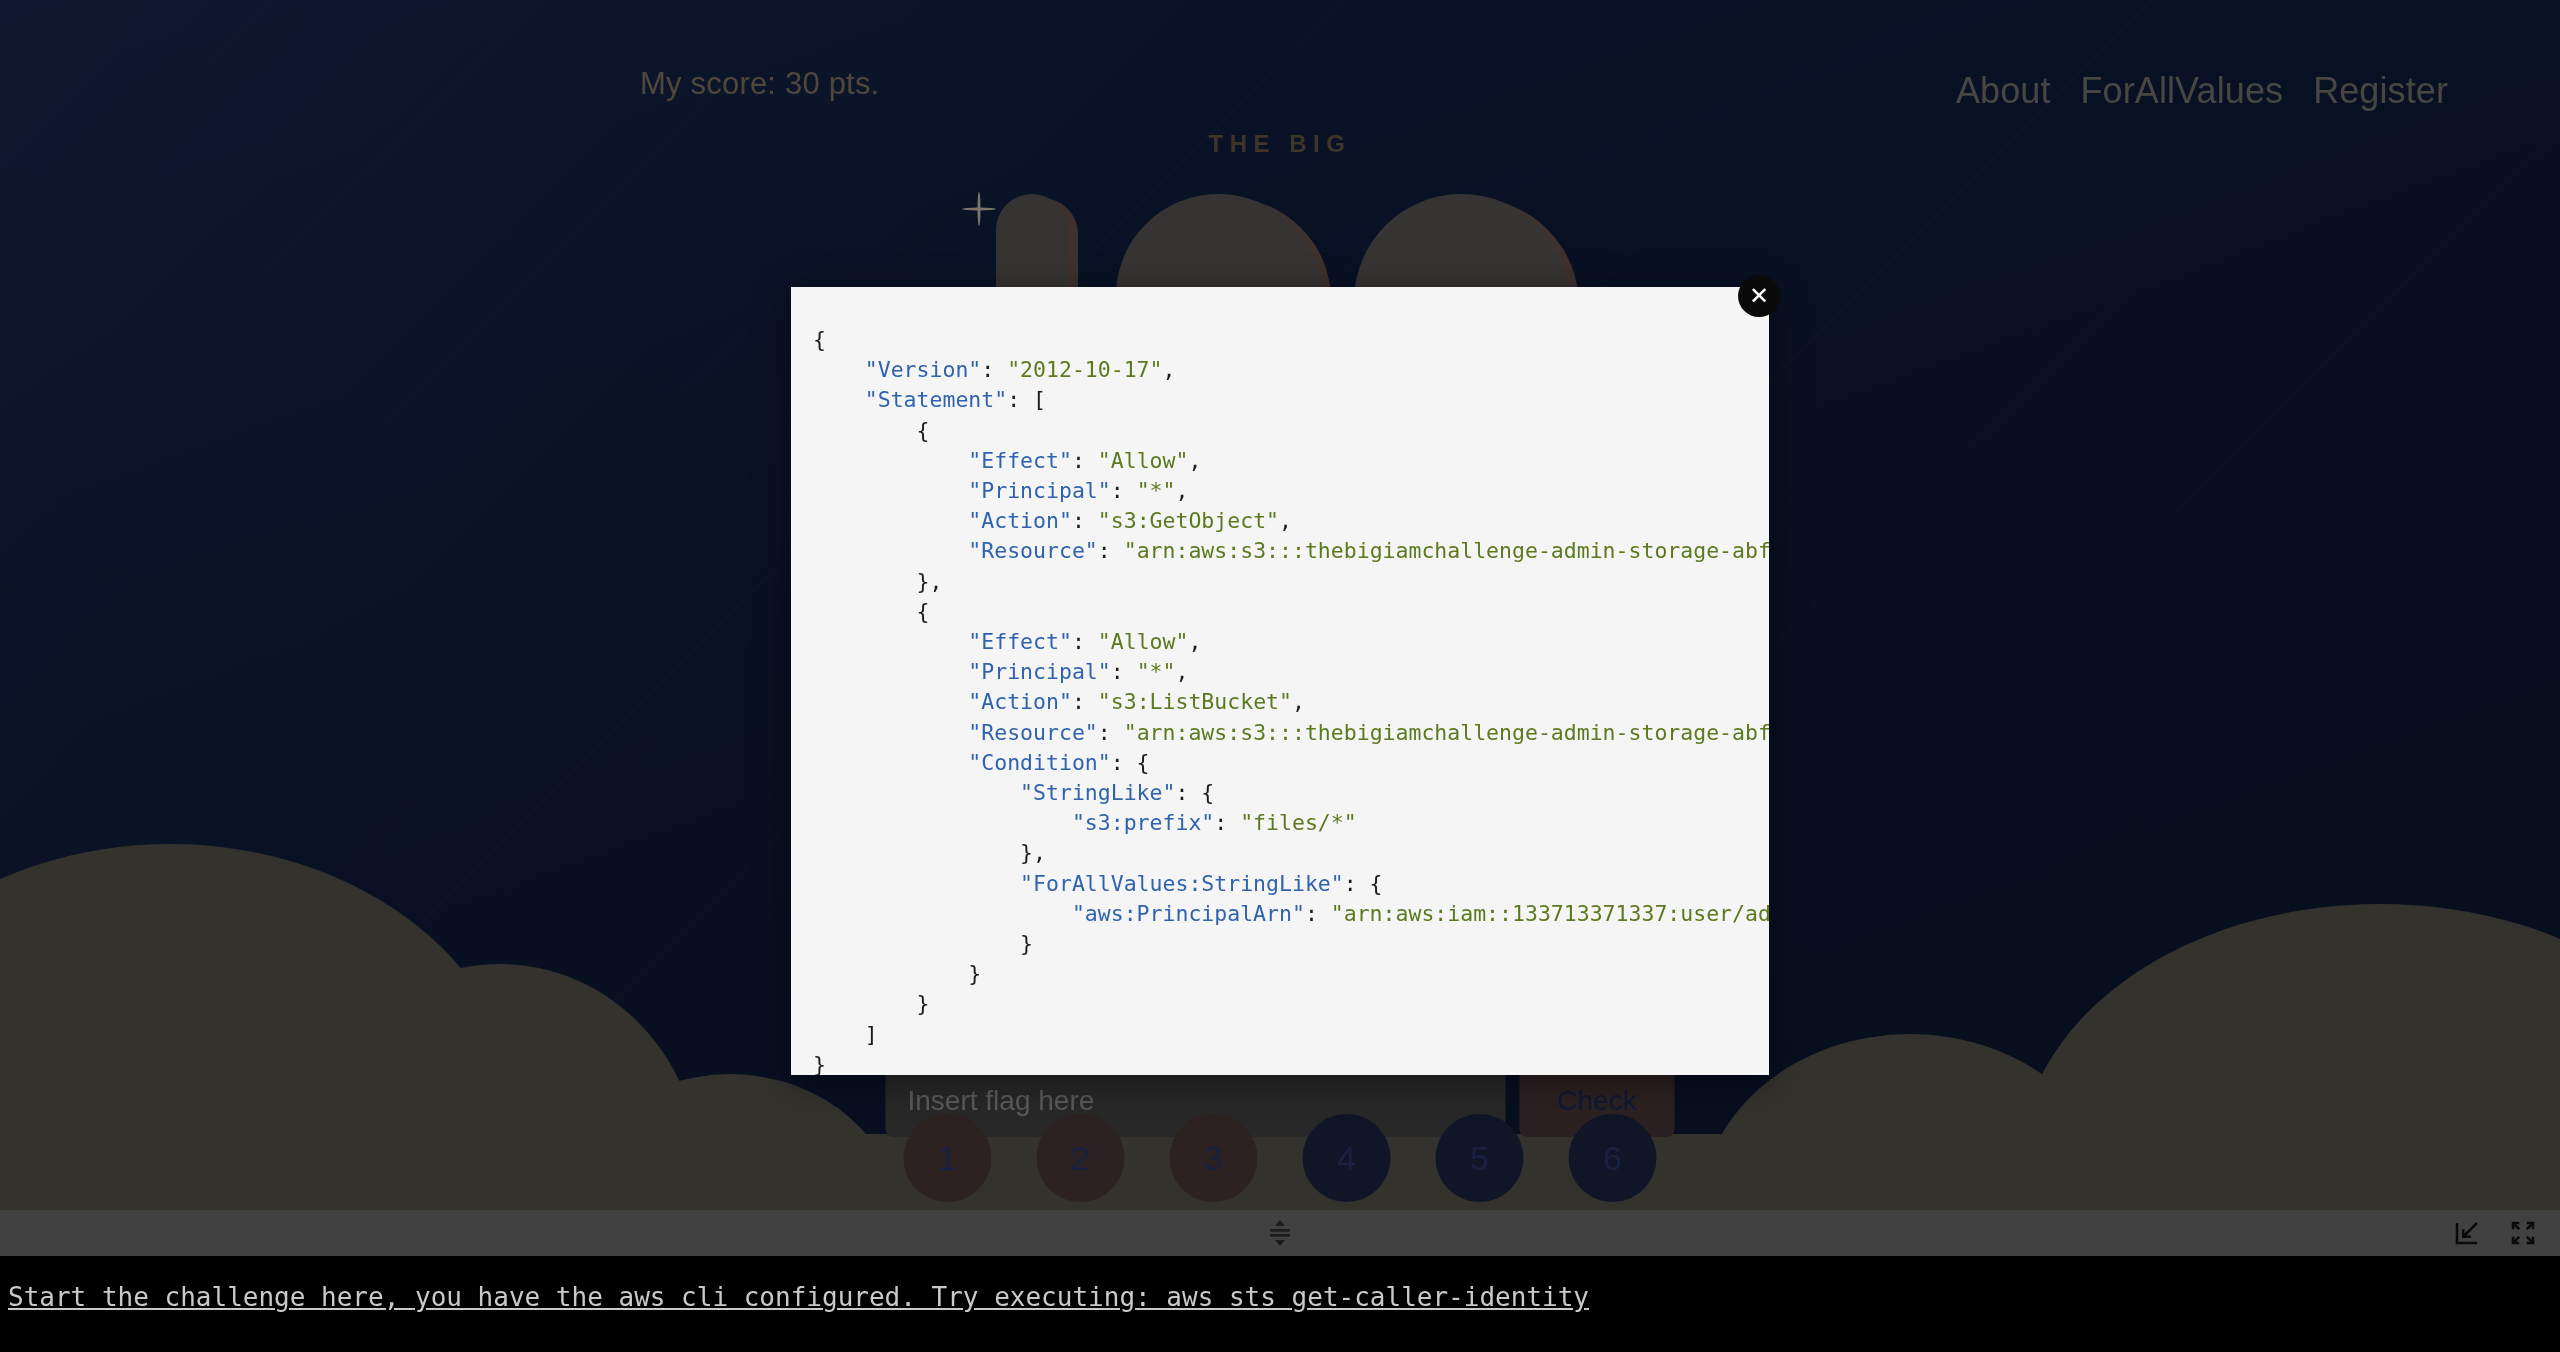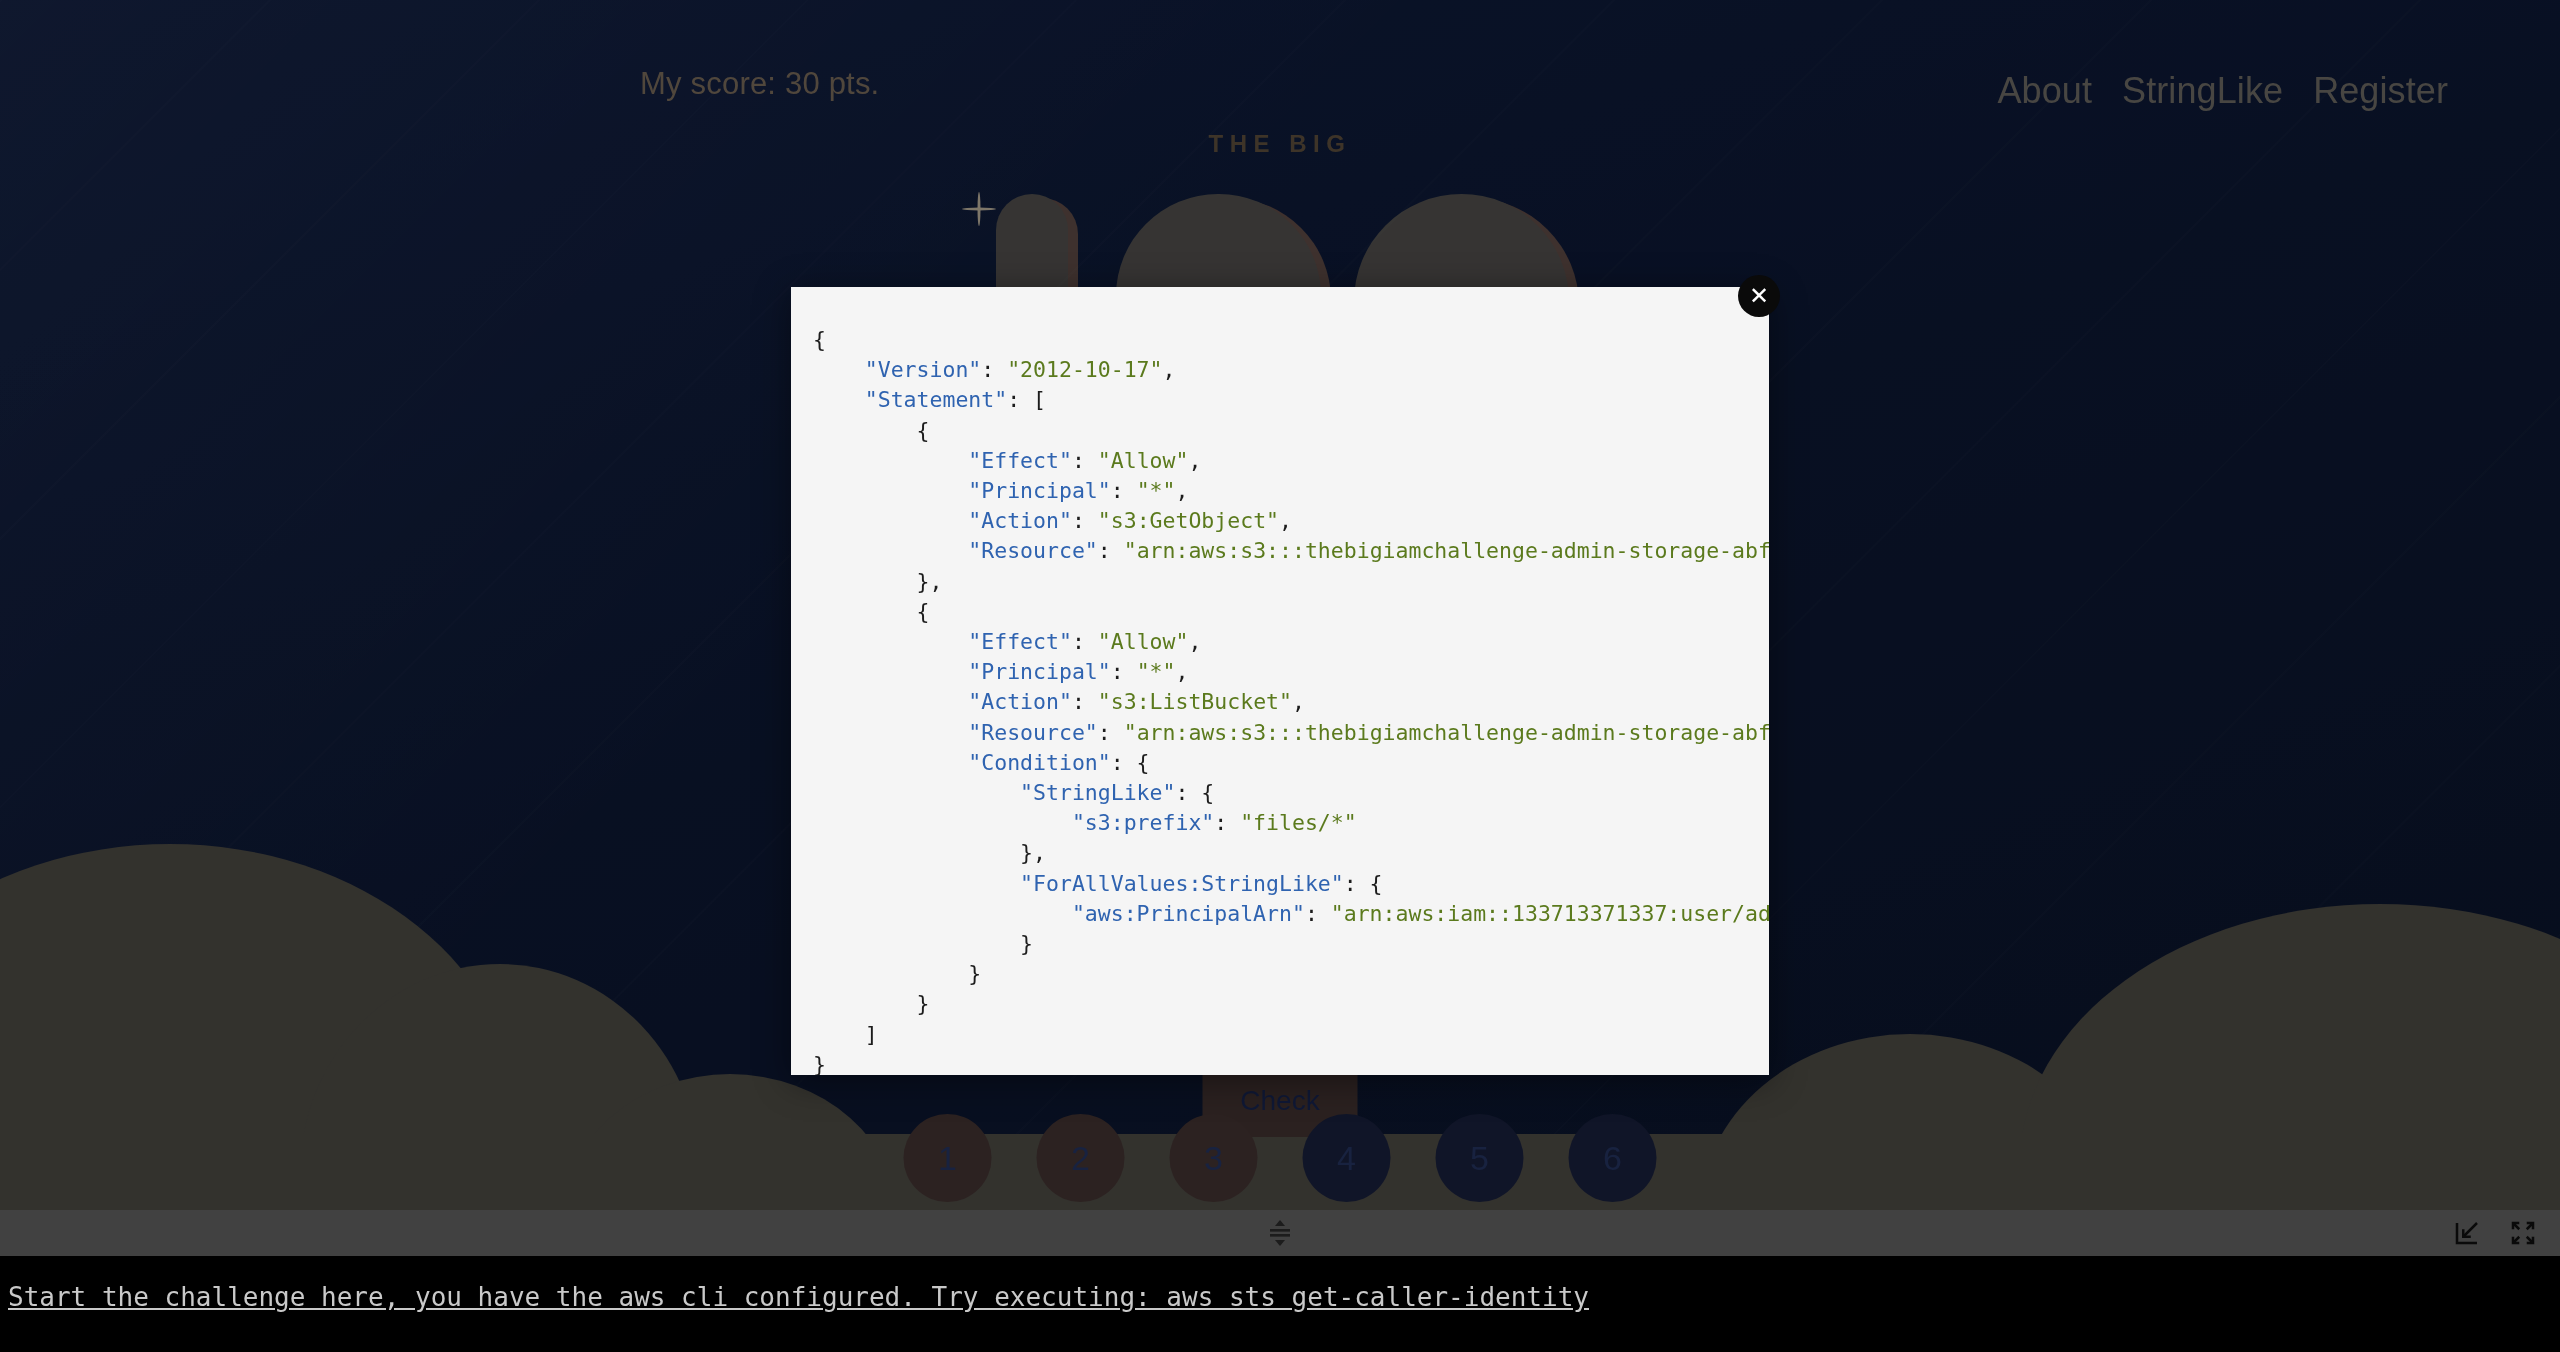--- a/index.html
+++ b/index.html
@@ -158,21 +158,21 @@
 </style>
 </head>
 <body>
 
 <div id="page">
 
   <div id="topnav">
     <div id="score">My score: 30 pts.</div>
     <div id="navlinks">
       <a class="navlink" href="#">About</a>
-      <a class="navlink" href="#">StringLike</a>
+      <a class="navlink" href="#">ForAllValues</a>
       <a class="navlink" href="#">Register</a>
     </div>
   </div>
 
   <div id="hero">
     <div id="thebig">THE BIG</div>
     <div id="iamwrap">
       
       <span class="sparkle" style="left:2px; top:18px;"></span>
       
@@ -195,20 +195,21 @@
   <div id="clouds">
     <div class="cloud" style="left:-180px; top:60px; width:700px; height:560px;"></div>
     <div class="cloud" style="left:300px; top:180px; width:400px; height:420px;"></div>
     <div class="cloud" style="left:560px; top:290px; width:340px; height:300px;"></div>
     <div class="cloud" style="left:1700px; top:250px; width:420px; height:360px;"></div>
     <div class="cloud" style="left:2020px; top:120px; width:720px; height:520px;"></div>
     <div class="cloudbase"></div>
   </div>
 
   <div id="flagform">
+    <input id="flaginput" type="text" placeholder="Insert flag here" style="">
     <button id="checkbtn">Check</button>
   </div>
 
   <div id="levels">
     <div class="level done">1</div>
     <div class="level done">2</div>
     <div class="level done">3</div>
     <div class="level todo">4</div>
     <div class="level todo">5</div>
     <div class="level todo">6</div>

